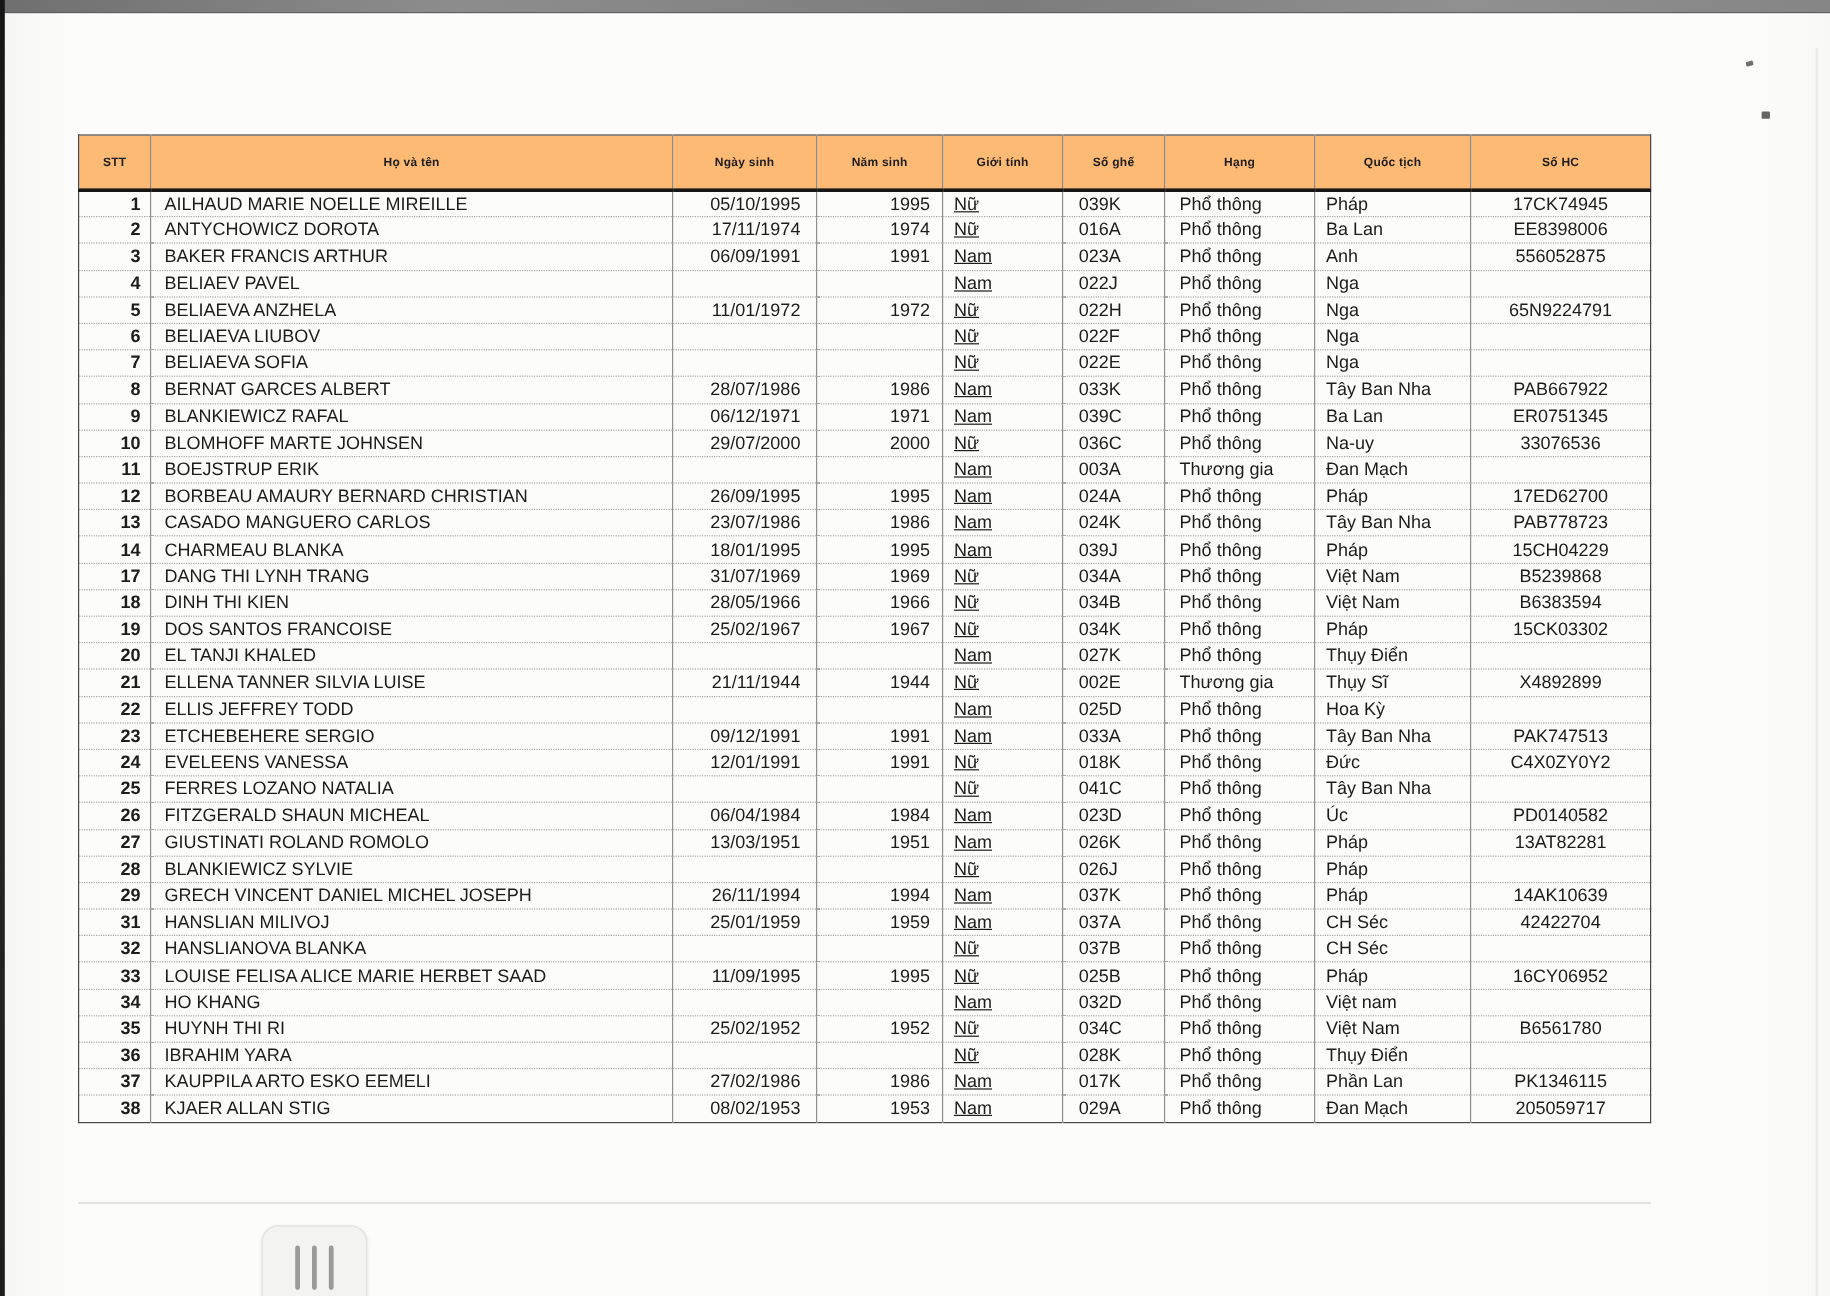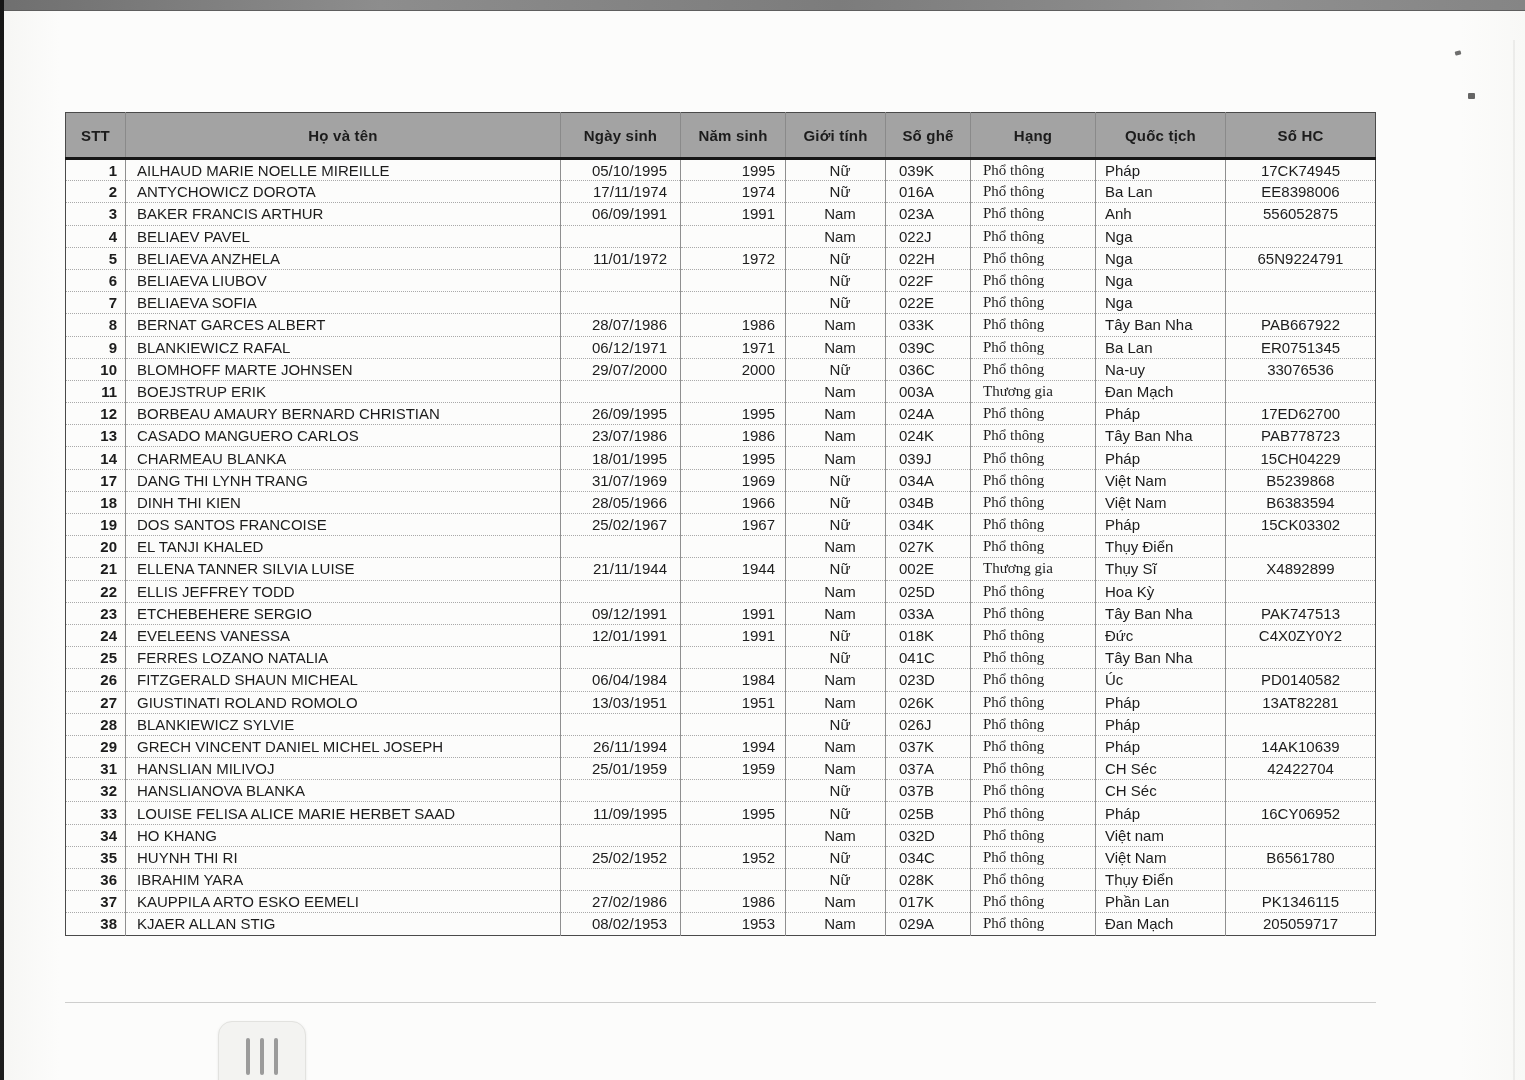--- a/index.html
+++ b/index.html
@@ -30,43 +30,43 @@
   .speck.s2 { left:1468px; top:93px; width:7px; height:6px; opacity:.85; }
 
   
   .table-wrap { position:absolute; left:65px; top:112px; width:1310px; }
   table.manifest {
     width:1310px; table-layout:fixed; border-collapse:collapse;
     font-size:15px; color:#1c1c1c;
   }
   table.manifest { border:1.5px solid #4a4a4a; }
   thead th {
-    height:46px; font-size:15px; font-weight:bold; text-align:center; vertical-align:middle;
+    height:46px; font-size:10px; font-weight:bold; text-align:center; vertical-align:middle;
     border-left:1px solid #8a8a8a;
     border-bottom:3px solid #161616;
-    background:#a3a3a3;
+    background:#fdba74;
     letter-spacing:.2px;
   }
   thead th:first-child { border-left:none; }
   tbody td {
     height:22.2px; vertical-align:middle; line-height:1;
     border-left:1px solid #8f8f8f;
     white-space:nowrap; overflow:hidden;
   }
   tbody td:first-child { border-left:none; }
   tbody tr + tr td { border-top:1px dotted #a9a9a9; }
   tbody tr:first-child td { border-top:1px solid #3a3a3a; }
 
   td.c-stt  { text-align:right; padding-right:8px; font-weight:bold; }
   td.c-name { text-align:left;  padding-left:11px; }
   td.c-dob  { text-align:right; padding-right:13px; }
   td.c-yob  { text-align:right; padding-right:10px; }
-  td.c-sex  { text-align:center;  padding-left:9px; }
+  td.c-sex  { text-align:left;  padding-left:9px;text-decoration:underline; }
   td.c-seat { text-align:left;  padding-left:13px; }
-  td.c-class{ text-align:left;  padding-left:12px;font-family:Liberation Serif, serif; }
+  td.c-class{ text-align:left;  padding-left:12px; }
   td.c-nat  { text-align:left;  padding-left:9px;margin-top:24px; }
   td.c-hc   { text-align:center; }
 
   
   .drag-handle {
     position:absolute; left:218px; top:1021px; width:88px; height:75px;
     background:#f3f3f1; border:1px solid #e2e2df; border-radius:14px;
     box-shadow:0 1px 3px rgba(0,0,0,0.08);
     display:flex; justify-content:center; align-items:flex-start;
     cursor:pointer;

